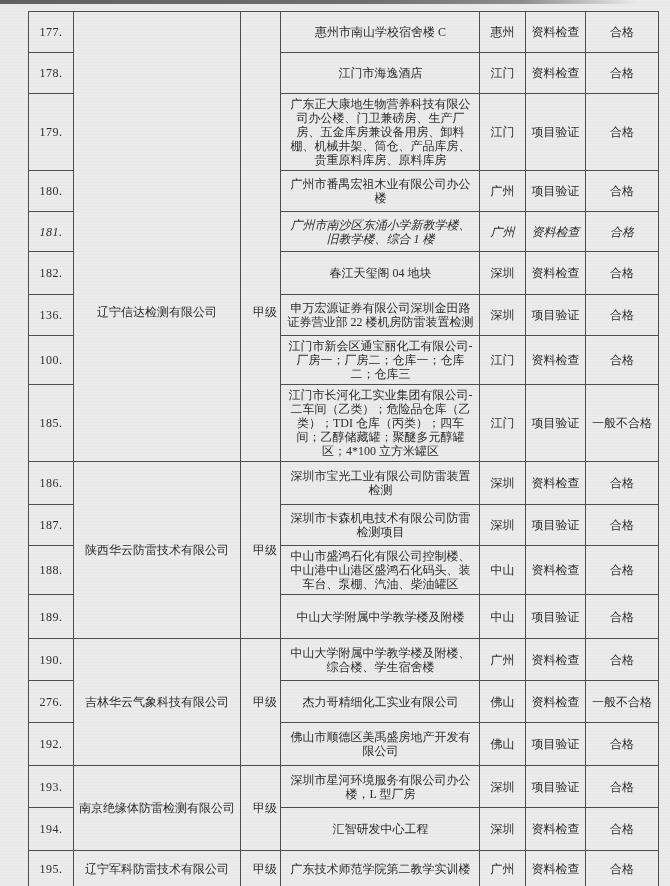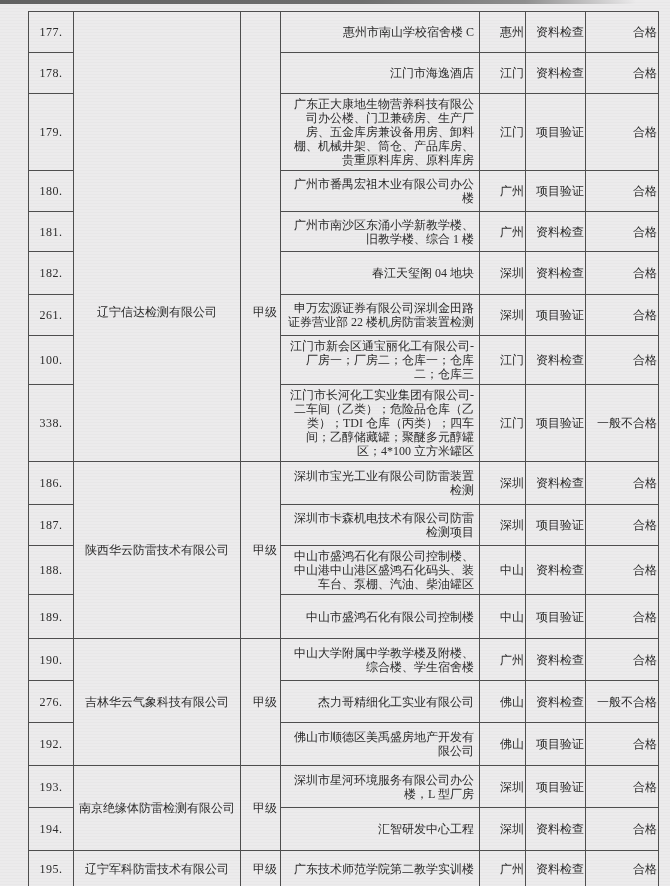--- a/index.html
+++ b/index.html
@@ -24,22 +24,22 @@
   }
   td{
     border:1px solid var(--border);
     font-size:12px;line-height:14px;
     vertical-align:middle;padding:2px 3px;
     color:var(--ink);
   }
   td.c-num{text-align:center;letter-spacing:.5px;}
   td.c-company{text-align:center;font-size:12px;padding:2px 1px;white-space:nowrap;overflow:hidden;}
   td.c-grade{text-align:right;}
-  td.c-project{text-align:right;padding:3px 5px 3px 6px;word-break:break-all;}
-  td.c-city,td.c-method,td.c-result{text-align:right;padding:2px 1px;}
+  td.c-project{text-align:center;padding:3px 5px 3px 6px;word-break:break-all;}
+  td.c-city,td.c-method,td.c-result{text-align:center;padding:2px 1px;}
   td.push-down{vertical-align:top;padding-top:293px;}
 </style>
 </head>
 <body>
 
 <div class="scan-edge"></div>
 
 <table class="results">
   <colgroup>
     <col style="width:45px">
@@ -74,50 +74,50 @@
         <td class="c-method">项目验证</td>
         <td class="c-result">合格</td>
       </tr>
       <tr style="height: 41px;">
         <td class="c-num">180.</td>
         <td class="c-project">广州市番禺宏祖木业有限公司办公楼</td>
         <td class="c-city">广州</td>
         <td class="c-method">项目验证</td>
         <td class="c-result">合格</td>
       </tr>
-      <tr style="height: 40px;">
+      <tr style="height: 40px; font-style: italic;">
         <td class="c-num">181.</td>
         <td class="c-project">广州市南沙区东涌小学新教学楼、旧教学楼、综合 1 楼</td>
         <td class="c-city">广州</td>
         <td class="c-method">资料检查</td>
         <td class="c-result">合格</td>
       </tr>
       <tr style="height: 43px;">
         <td class="c-num">182.</td>
         <td class="c-project">春江天玺阁 04 地块</td>
         <td class="c-city">深圳</td>
         <td class="c-method">资料检查</td>
         <td class="c-result">合格</td>
       </tr>
       <tr style="height: 41px;">
-        <td class="c-num">261.</td>
+        <td class="c-num">136.</td>
         <td class="c-project">申万宏源证券有限公司深圳金田路证券营业部 22 楼机房防雷装置检测</td>
         <td class="c-city">深圳</td>
         <td class="c-method">项目验证</td>
         <td class="c-result">合格</td>
       </tr>
       <tr style="height: 44px;">
         <td class="c-num">100.</td>
         <td class="c-project">江门市新会区通宝丽化工有限公司-厂房一；厂房二；仓库一；仓库二；仓库三</td>
         <td class="c-city">江门</td>
         <td class="c-method">资料检查</td>
         <td class="c-result">合格</td>
       </tr>
       <tr style="height: 75px;">
-        <td class="c-num">338.</td>
+        <td class="c-num">185.</td>
         <td class="c-project">江门市长河化工实业集团有限公司-二车间（乙类）；危险品仓库（乙类）；TDI 仓库（丙类）；四车间；乙醇储藏罐；聚醚多元醇罐区；4*100 立方米罐区</td>
         <td class="c-city">江门</td>
         <td class="c-method">项目验证</td>
         <td class="c-result">一般不合格</td>
       </tr>
       <tr style="height: 43px;">
         <td class="c-num">186.</td>
         <td class="c-company" rowspan="4">陕西华云防雷技术有限公司</td>
         <td class="c-grade" rowspan="4">甲级</td>
         <td class="c-project">深圳市宝光工业有限公司防雷装置检测</td>
@@ -134,21 +134,21 @@
       </tr>
       <tr style="height: 43px;">
         <td class="c-num">188.</td>
         <td class="c-project">中山市盛鸿石化有限公司控制楼、中山港中山港区盛鸿石化码头、装车台、泵棚、汽油、柴油罐区</td>
         <td class="c-city">中山</td>
         <td class="c-method">资料检查</td>
         <td class="c-result">合格</td>
       </tr>
       <tr style="height: 44px;">
         <td class="c-num">189.</td>
-        <td class="c-project">中山市盛鸿石化有限公司控制楼</td>
+        <td class="c-project">中山大学附属中学教学楼及附楼</td>
         <td class="c-city">中山</td>
         <td class="c-method">项目验证</td>
         <td class="c-result">合格</td>
       </tr>
       <tr style="height: 42px;">
         <td class="c-num">190.</td>
         <td class="c-company" rowspan="3">吉林华云气象科技有限公司</td>
         <td class="c-grade" rowspan="3">甲级</td>
         <td class="c-project">中山大学附属中学教学楼及附楼、综合楼、学生宿舍楼</td>
         <td class="c-city">广州</td>

